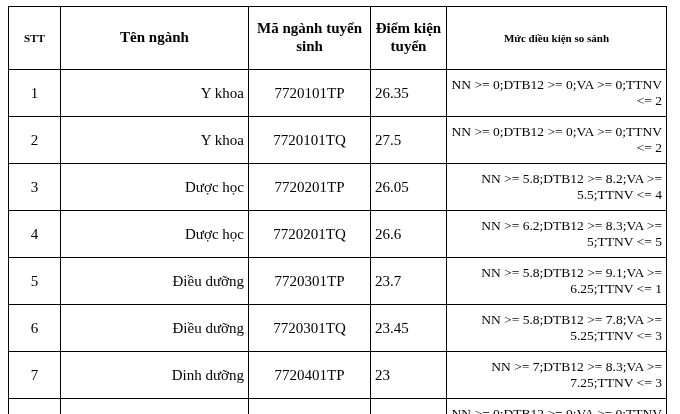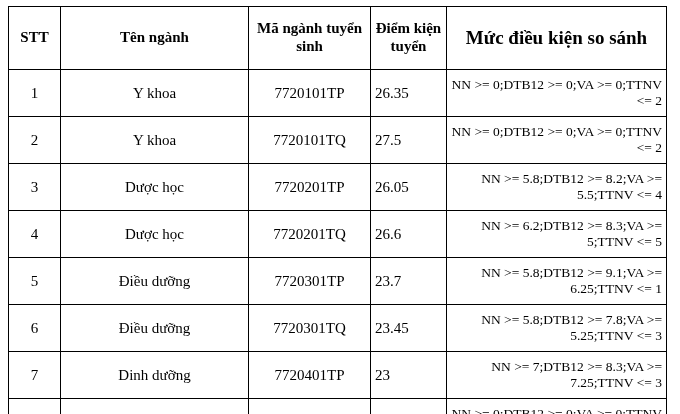--- a/index.html
+++ b/index.html
@@ -39,33 +39,33 @@
   col.c-score  { width: 76px; }
   col.c-cond   { width: 220px; }
 
   thead th {
     text-align: center;
     font-weight: bold;
     font-size: 15px;
     line-height: 1.18;
     height: 56px;
   }
-  thead th.h-stt { font-size: 15px; }
-  thead th.h-cond { font-size: 19px; }
+  thead th.h-stt { font-size: 11px; }
+  thead th.h-cond { font-size: 11px; }
 
   tbody td {
     font-size: 15px;
     line-height: 1.2;
     height: 40px;
   }
   td.col-stt {
     text-align: center;
   }
   td.col-name {
-    text-align: center;
+    text-align: right;
     padding-left: 12px;
   }
   td.col-code {
     text-align: center;
   }
   td.col-score {
     text-align: left;
   }
   td.col-cond {
     text-align: right;

